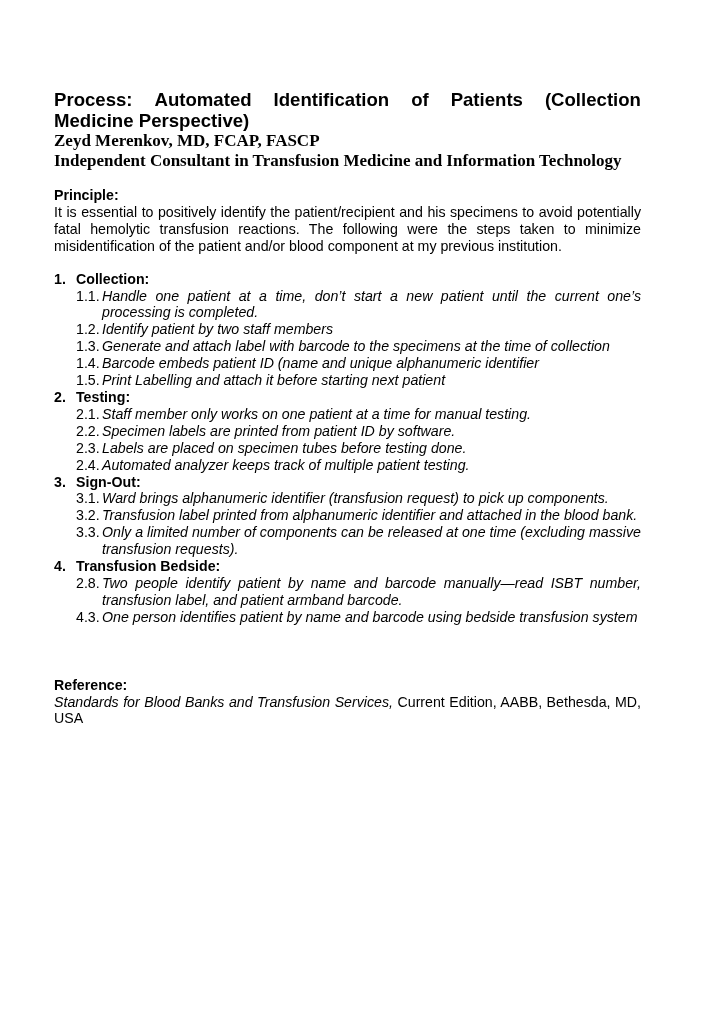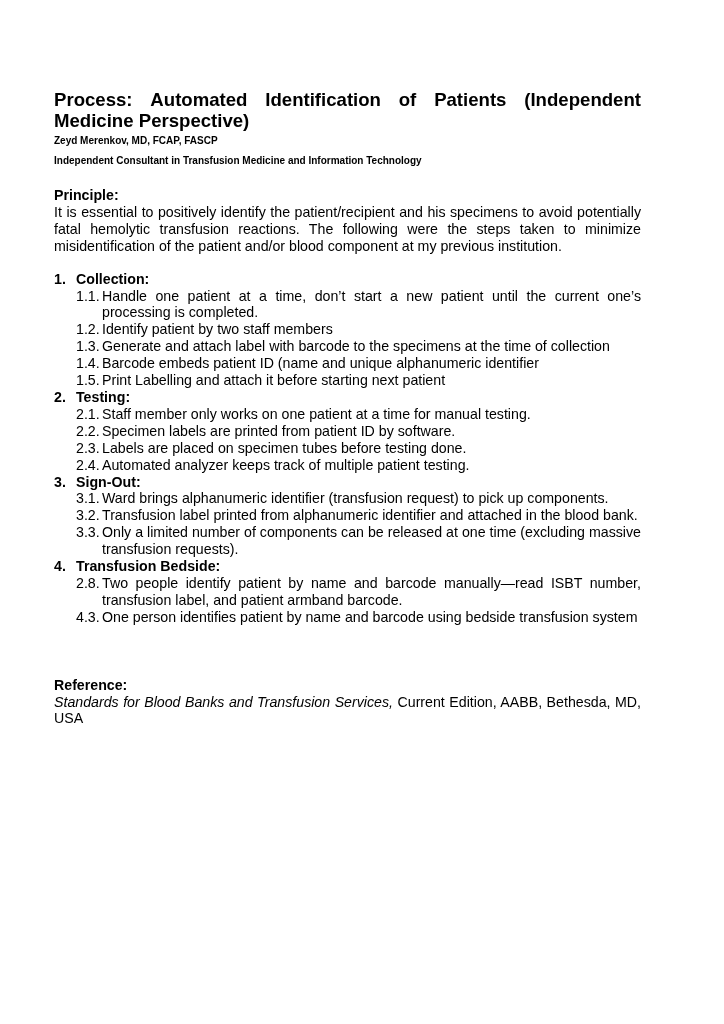--- a/index.html
+++ b/index.html
@@ -8,49 +8,49 @@
       position: absolute; left: 54px; top: 68px; width: 587px;
       font-family: "Liberation Sans", sans-serif; color: #000000;
       font-size: 14.2px; line-height: 16.9px; margin-top: 21px;
     }
     .title {
       font-weight: bold; font-size: 18.6px; line-height: 21px;
       text-align: justify; margin: 0;
     }
     .title-line1 { display: flex; justify-content: space-between; }
     .author, .affiliation {
-      font-weight: bold; font-size: 10px; line-height: 19.5px; margin: 0;
+      font-weight: bold; font-size: 17px; line-height: 19.5px; margin: 0; font-family: Liberation Serif, serif;
     }
     .section-heading { font-weight: bold; margin: 0; }
     .para { text-align: justify; margin: 0; }
     .principle-block { margin-top: 17px; }
     .steps { margin-top: 16px; }
     .step { margin: 0; }
     .step-head { display: flex; font-weight: bold; }
     .step-num { width: 22px; flex: none; }
     .substeps { margin: 0; padding: 0; list-style: none; }
     .substep { display: flex; padding-left: 22px; }
     .substep-num { width: 26px; flex: none; }
-    .substep-text { flex: 1; text-align: justify; }
+    .substep-text { flex: 1; text-align: justify; font-style: italic; }
     .reference-block { margin-top: 51px; }
     .ref-italic { font-style: italic; }
   </style>
 </head>
 <body>
 
 <div class="page">
 
   <div class="title">
     <div class="title-line1">
       <span>Process:</span>
       <span>Automated</span>
       <span>Identification</span>
       <span>of</span>
       <span>Patients</span>
-      <span>(Independent</span>
+      <span>(Collection</span>
     </div>
     <div>Medicine Perspective)</div>
   </div>
 
   <p class="author">Zeyd Merenkov, MD, FCAP, FASCP</p>
   <p class="affiliation">Independent Consultant in Transfusion Medicine and Information Technology</p>
 
   <div class="principle-block">
     <p class="section-heading">Principle:</p>
     <p class="para">It is essential to positively identify the patient/recipient and his specimens to avoid potentially fatal hemolytic transfusion reactions.  The following were the steps taken to minimize misidentification of the patient and/or blood component at my previous institution.</p>

